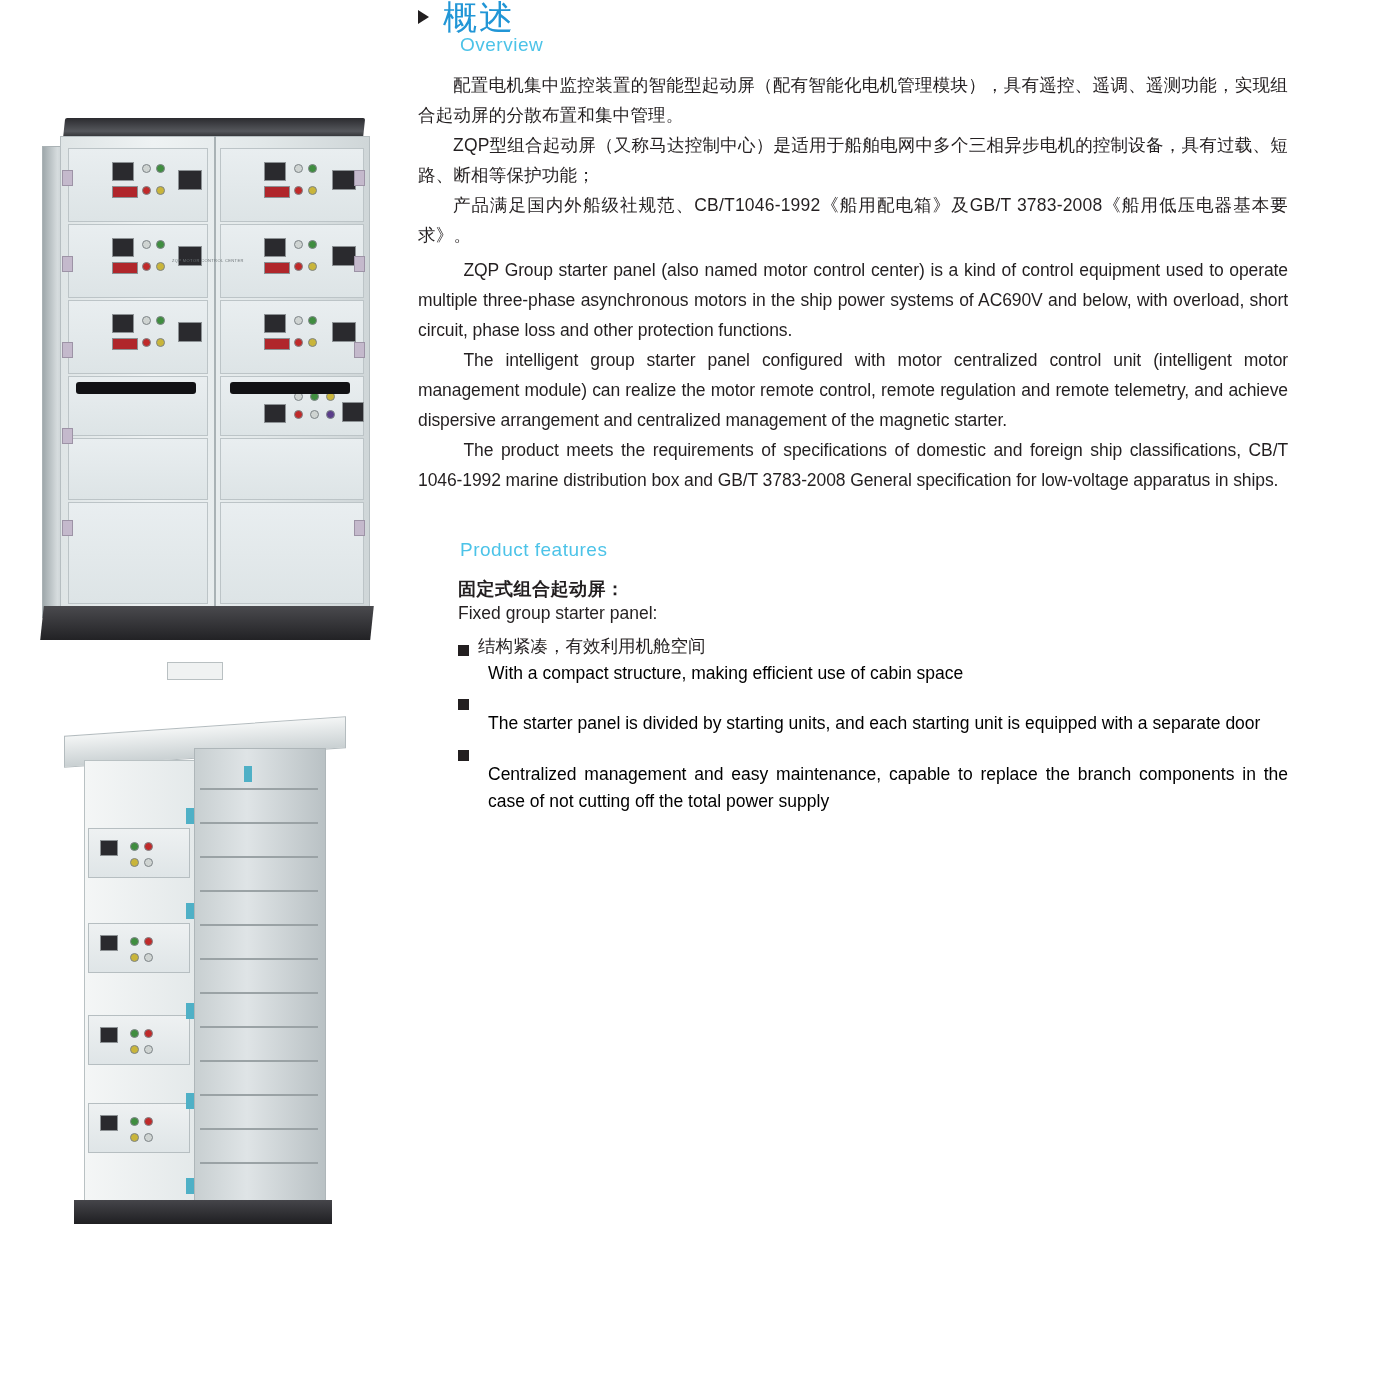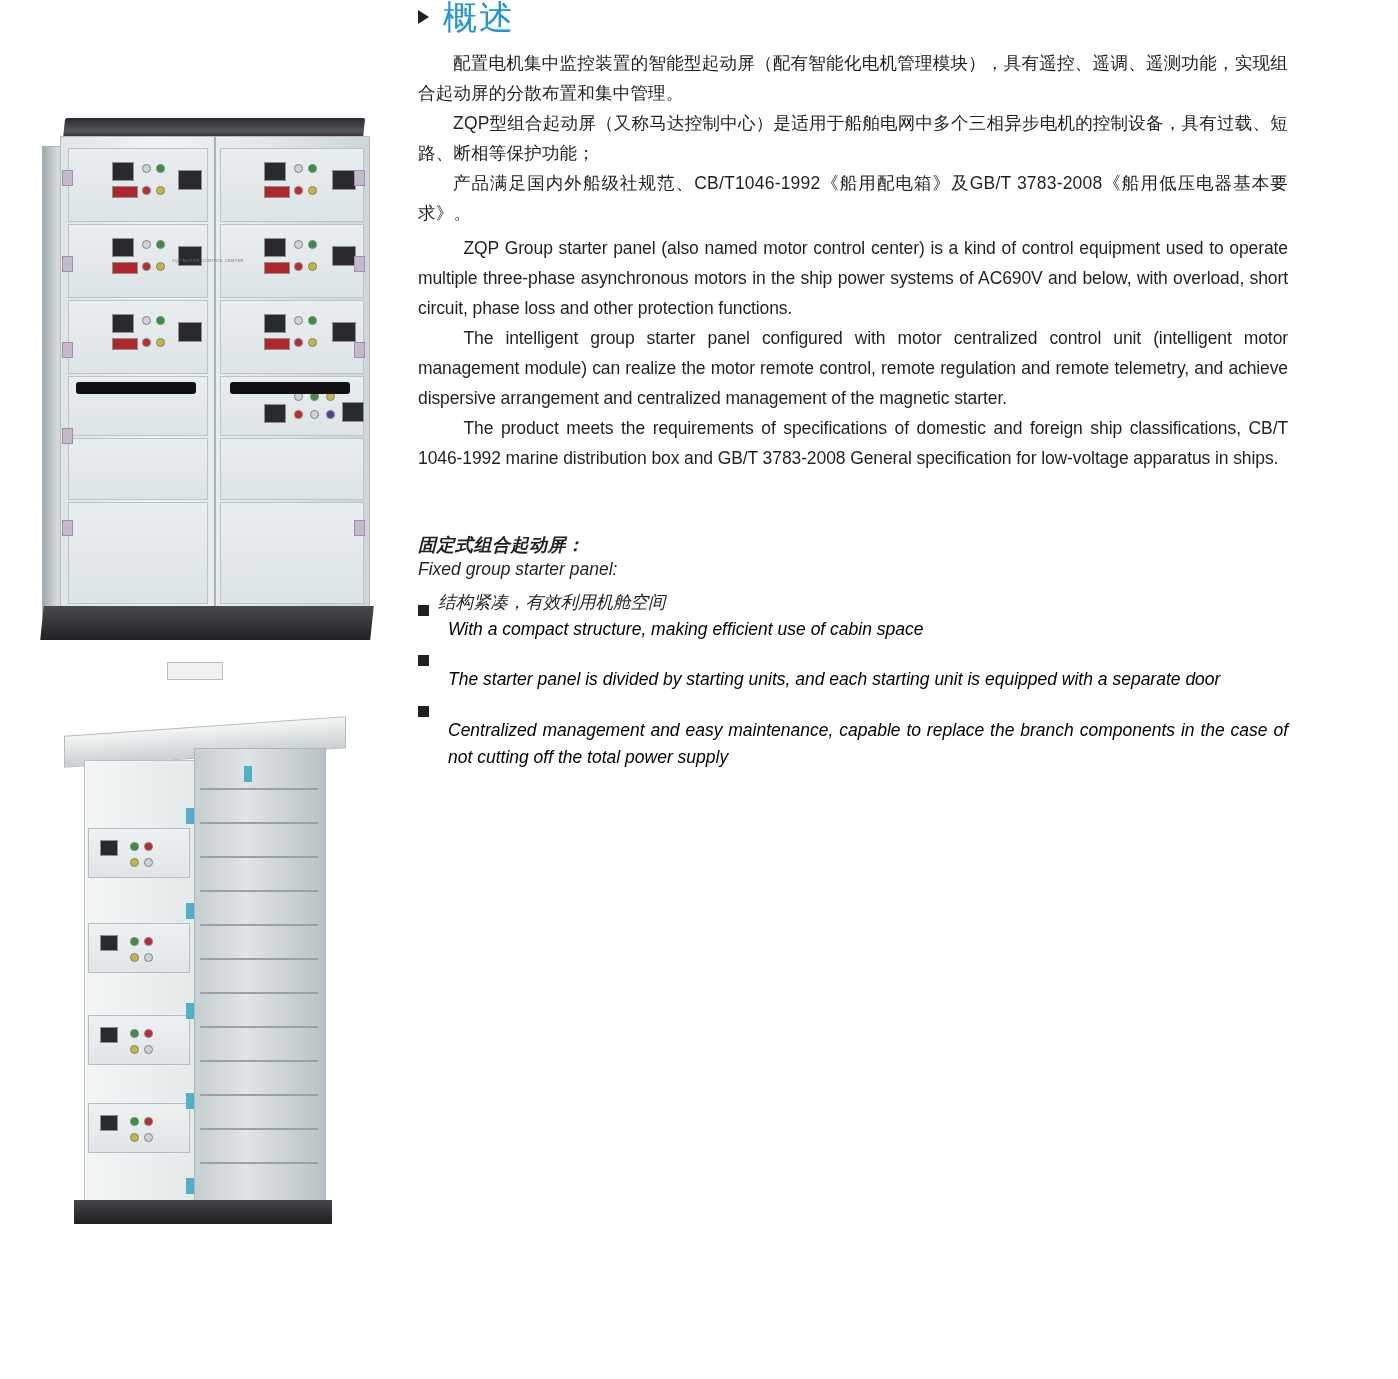--- a/index.html
+++ b/index.html
@@ -228,21 +228,21 @@
   ul.features {
     list-style: none;
     margin: 8px 0 0 0;
     padding: 0;
   }
   ul.features > li {
     margin-top: 4px;
   }
   .feat-cn {
     display: flex;
-    align-items: flex-end;
+    align-items: center;
     gap: 9px;
     font-size: 17.5px;
     line-height: 1.6;
   }
   .bullet-sq {
     width: 11px; height: 11px;
     background: #231f20;
     margin-top: 8px;
     flex: 0 0 auto;
   }
@@ -414,39 +414,41 @@
   </div>
 </div>
 
 <div class="content">
 
   <div>
     <div class="sec-head">
       <span class="arrow-icon"></span>
       <span class="sec-title-cn">概述</span>
     </div>
+    <div class="sec-title-en">Overview</div>
 
     <div class="block-cn">
       <p class="para cn">配置电机集中监控装置的智能型起动屏（配有智能化电机管理模块），具有遥控、遥调、遥测功能，实现组合起动屏的分散布置和集中管理。</p>
       <p class="para cn">ZQP型组合起动屏（又称马达控制中心）是适用于船舶电网中多个三相异步电机的控制设备，具有过载、短路、断相等保护功能；</p>
       <p class="para cn">产品满足国内外船级社规范、CB/T1046-1992《船用配电箱》及GB/T 3783-2008《船用低压电器基本要求》。</p>
     </div>
 
     <div class="block-en">
       <p class="para en">ZQP Group starter panel (also named motor control center) is a kind of control equipment used to operate multiple three-phase asynchronous motors in the ship power systems of AC690V and below, with overload, short circuit, phase loss and other protection functions.</p>
       <p class="para en">The intelligent group starter panel configured with motor centralized control unit (intelligent motor management module) can realize the motor remote control, remote regulation and remote telemetry, and achieve dispersive arrangement and centralized management of the magnetic starter.</p>
       <p class="para en">The product meets the requirements of specifications of domestic and foreign ship classifications, CB/T 1046-1992 marine distribution box and GB/T 3783-2008 General specification for low-voltage apparatus in ships.</p>
     </div>
   </div>
 
   <div class="spacer-lg"></div>
 
   <div>
-
-    <div style="margin-top:16px;font-style:italic;">
+    <div class="sec-title-en">Product features</div>
+
+    <div style="margin-top:16px;margin-left:40px;">
       <div class="sub-cn">固定式组合起动屏：</div>
       <div class="sub-en">Fixed group starter panel:</div>
 
       <ul class="features">
         <li>
           <div class="feat-cn">
             <span class="bullet-sq"></span>
             <span>结构紧凑，有效利用机舱空间</span>
           </div>
           <div class="feat-en">With a compact structure, making efficient use of cabin space</div>

